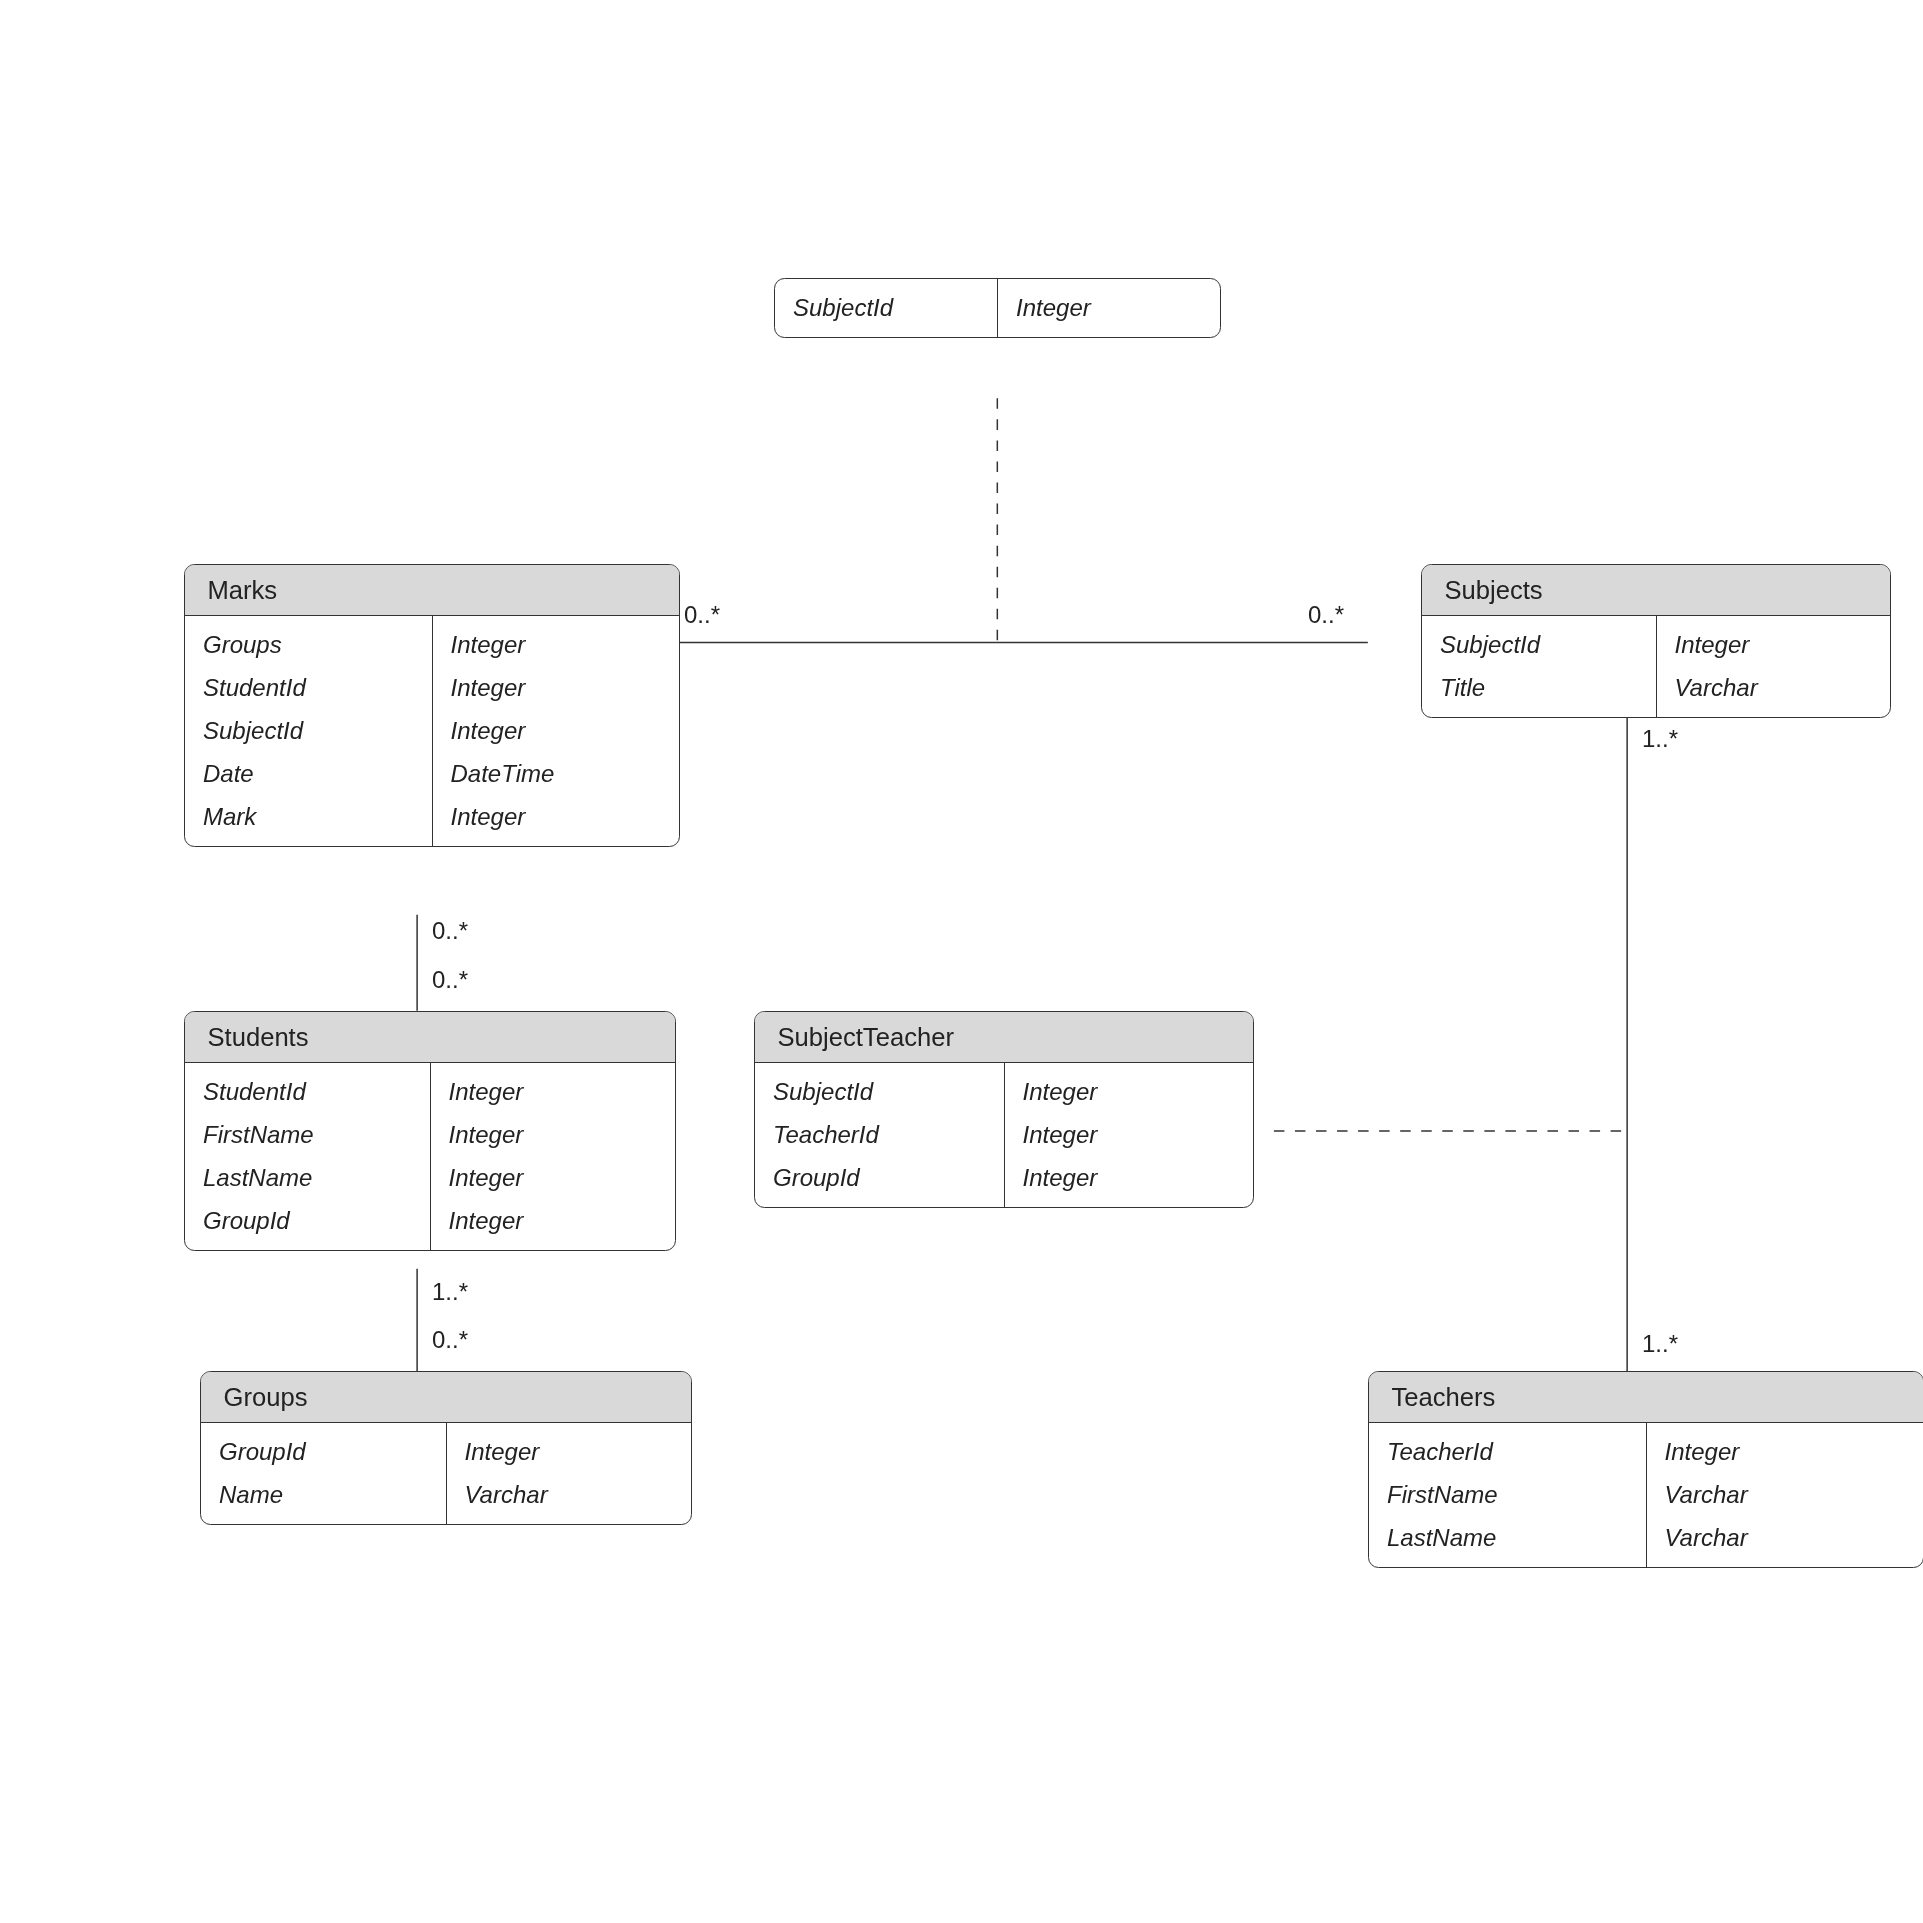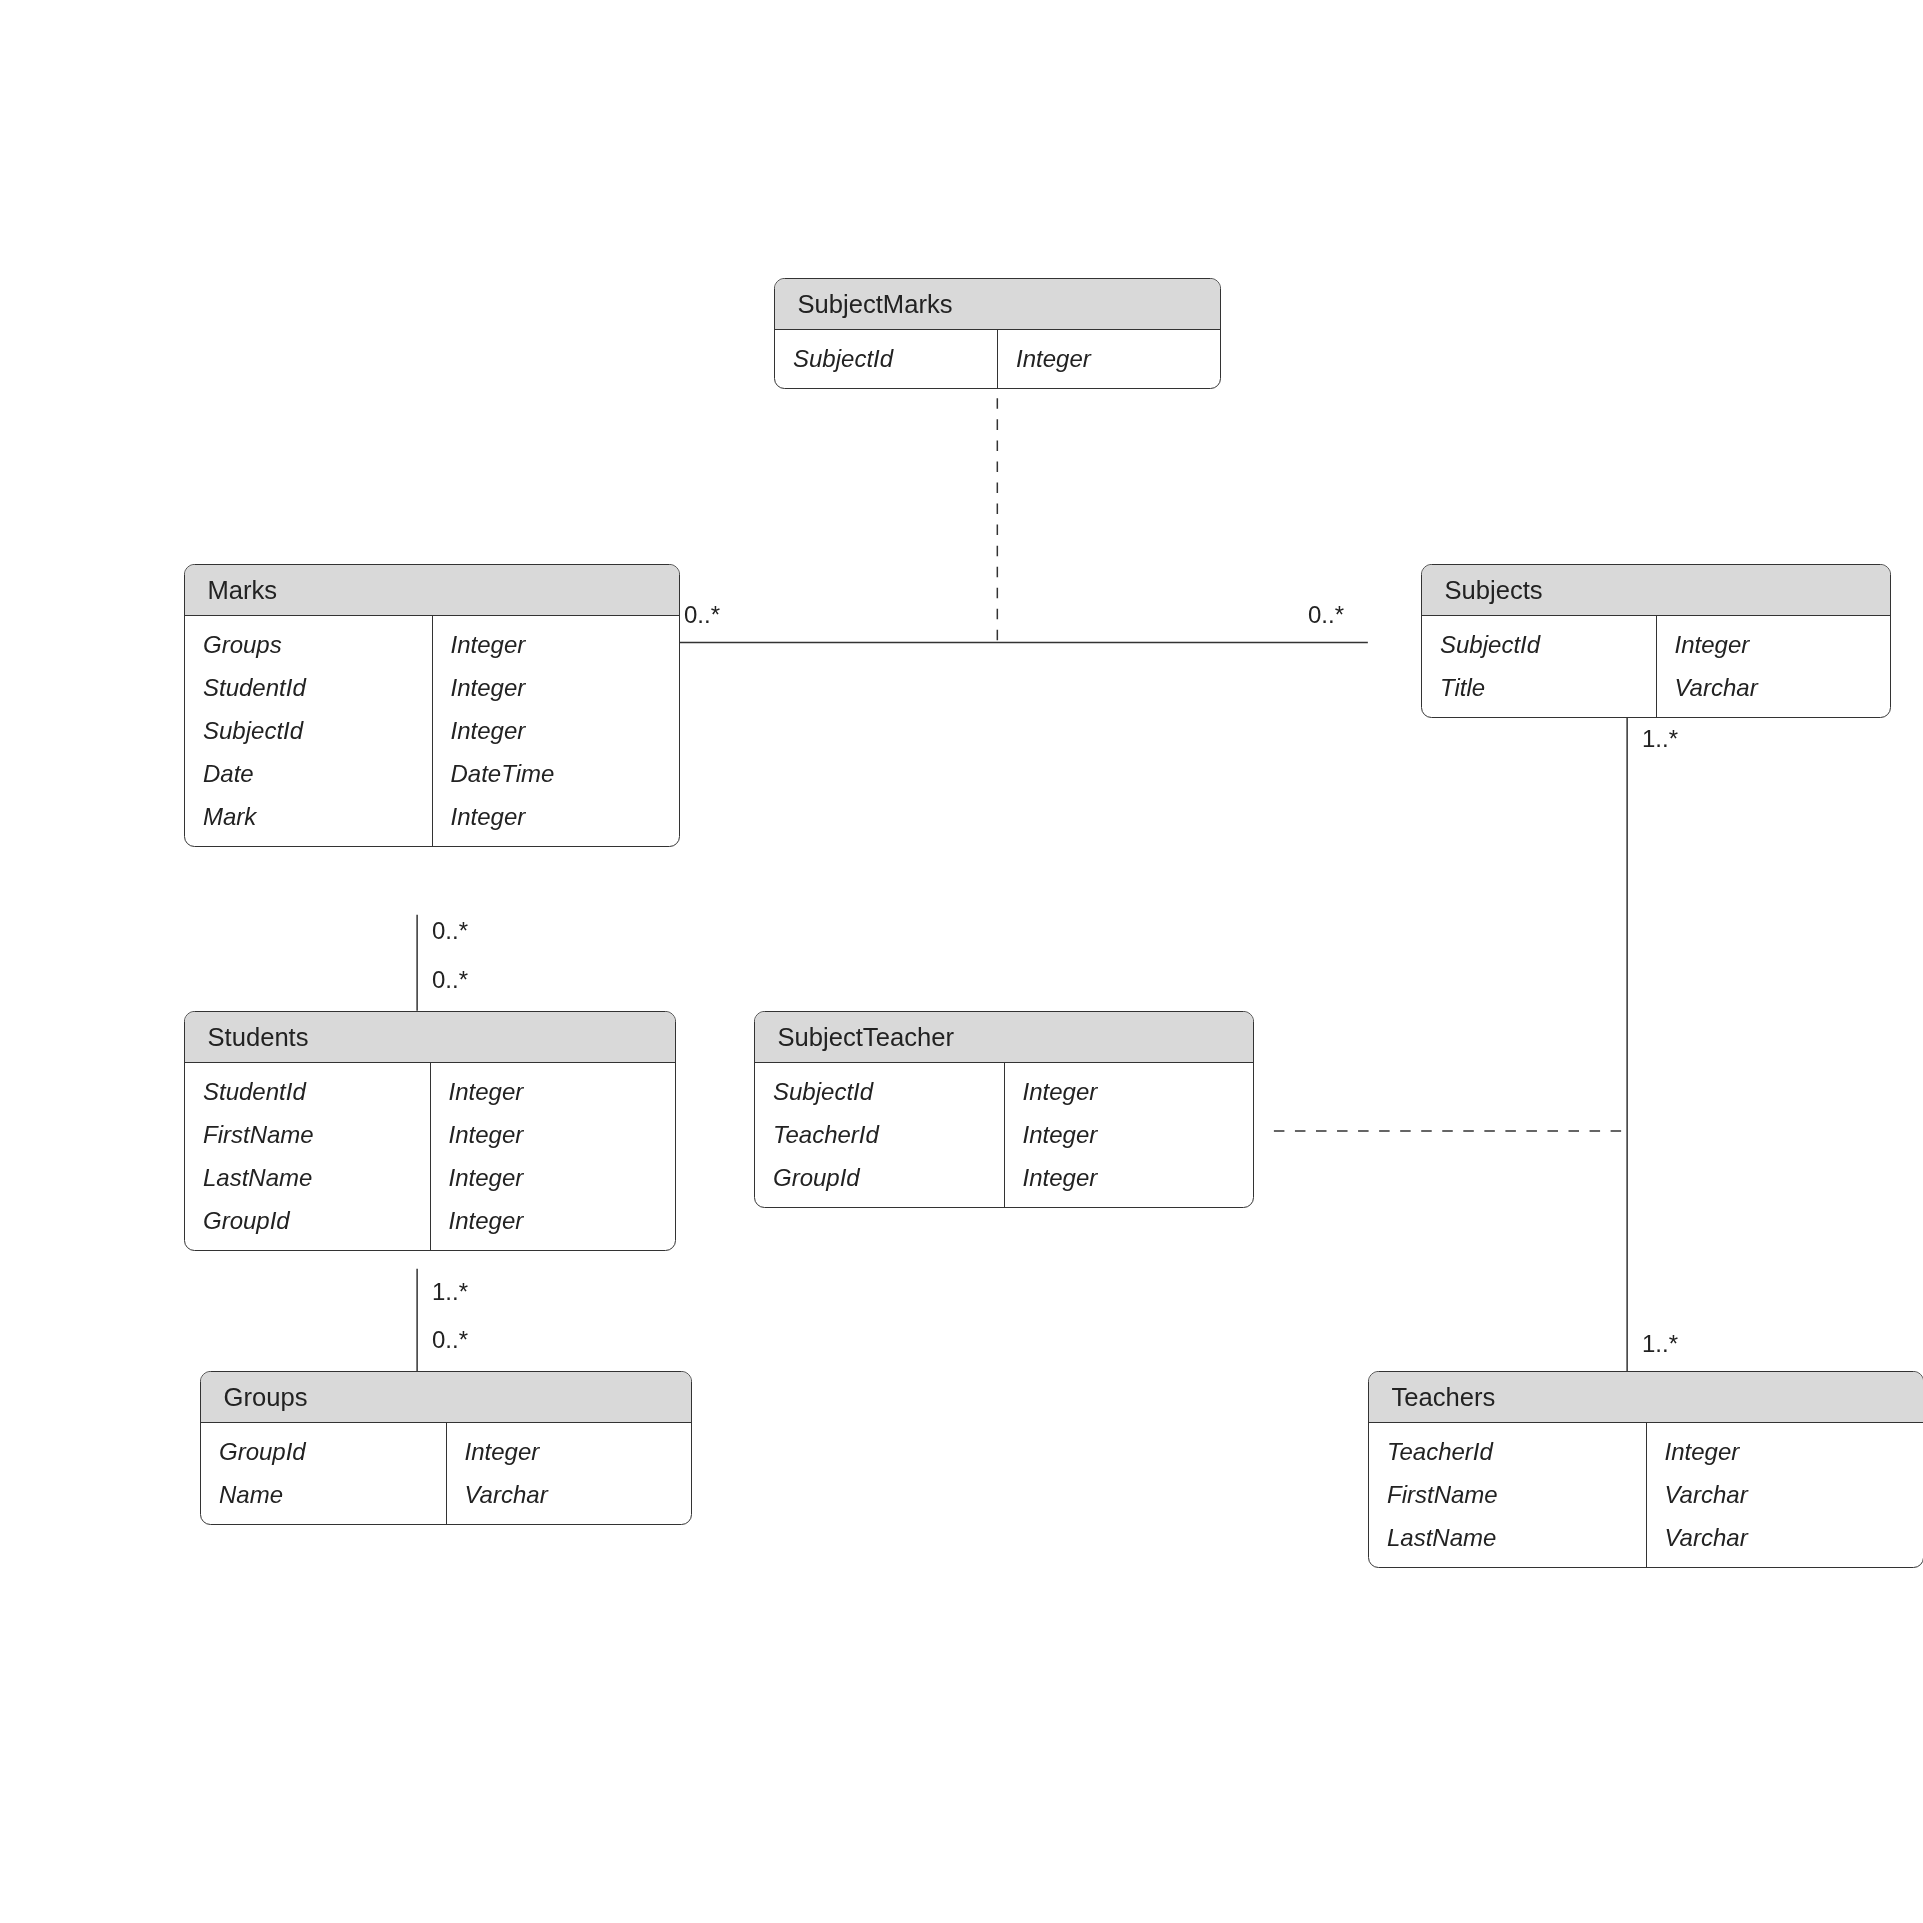--- a/index.html
+++ b/index.html
@@ -75,21 +75,20 @@
     <line x1="555" y1="1217" x2="555" y2="1345" stroke="#333" stroke-width="2"></line>
 
     <line x1="555" y1="1688" x2="555" y2="1825" stroke="#333" stroke-width="2"></line>
 
     <line x1="2165" y1="955" x2="2165" y2="1825" stroke="#333" stroke-width="2"></line>
 
     <line x1="1695" y1="1505" x2="2165" y2="1505" stroke="#333" stroke-width="2" stroke-dasharray="14,14"></line>
   </svg>
 
   <div class="entity" style="left:774px; top:278px; width:447px;">
-    <div class="entity-header">SubjectMarks</div>
     <div class="entity-body">
       <div class="col col-left">
         <div class="row">SubjectId</div>
       </div>
       <div class="col">
         <div class="row">Integer</div>
       </div>
     </div>
   </div>
 

